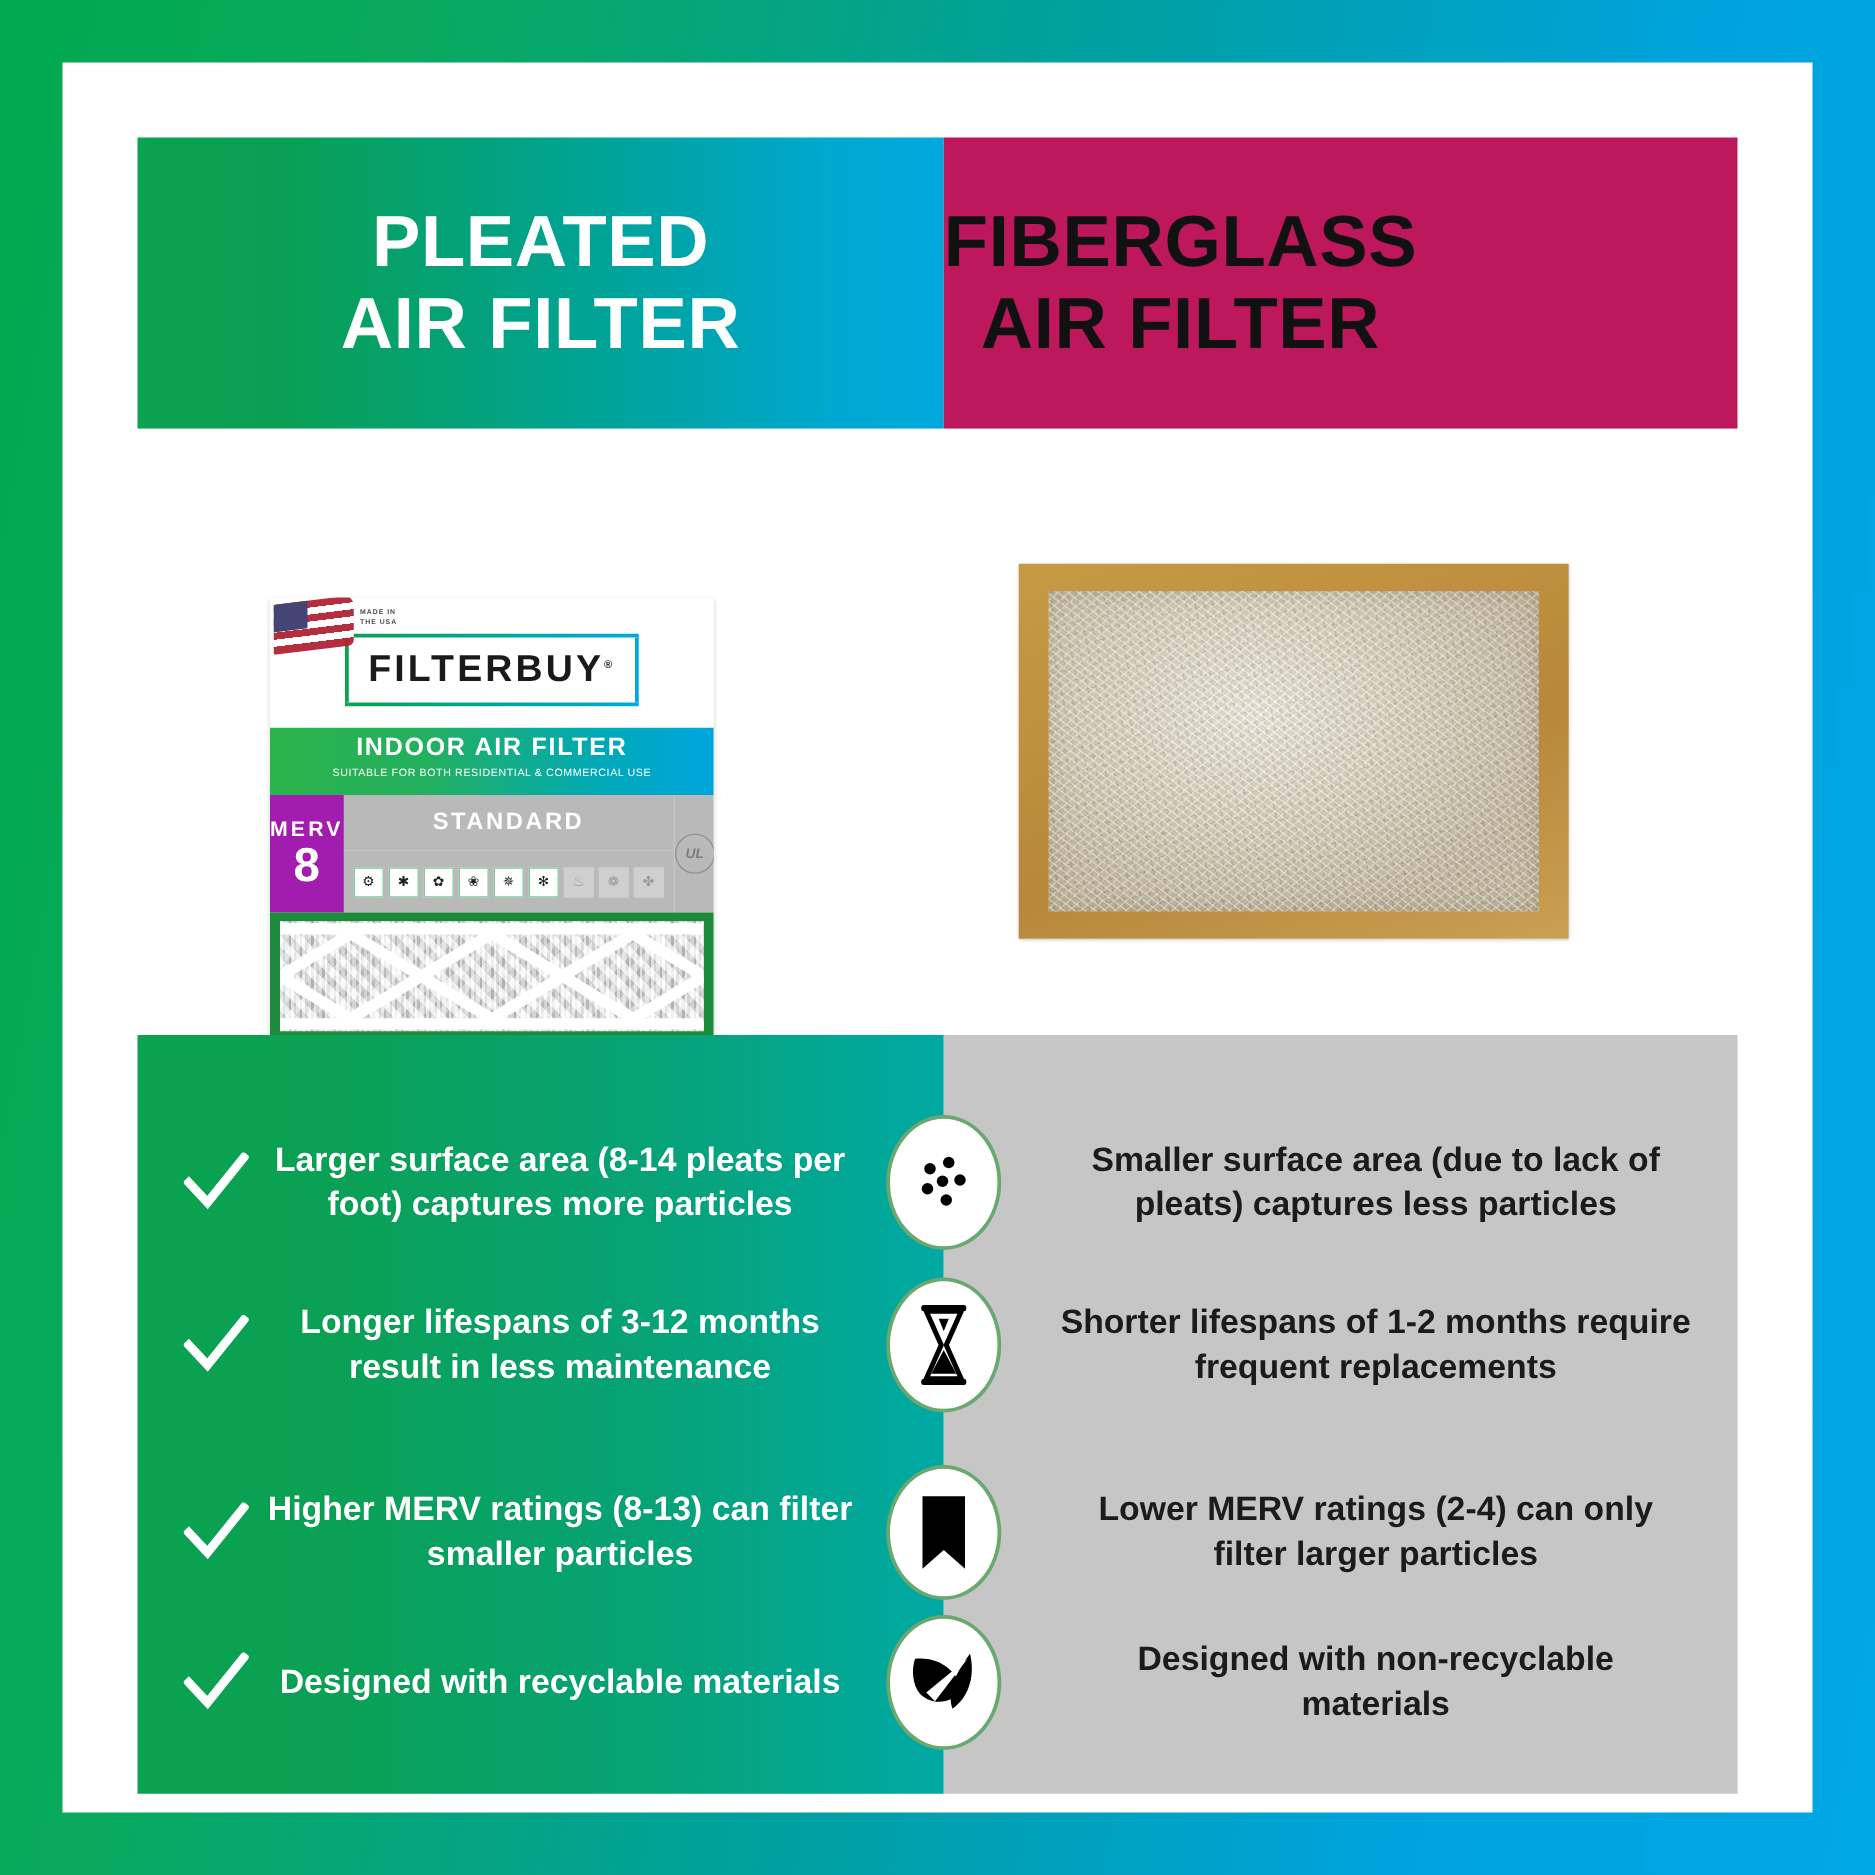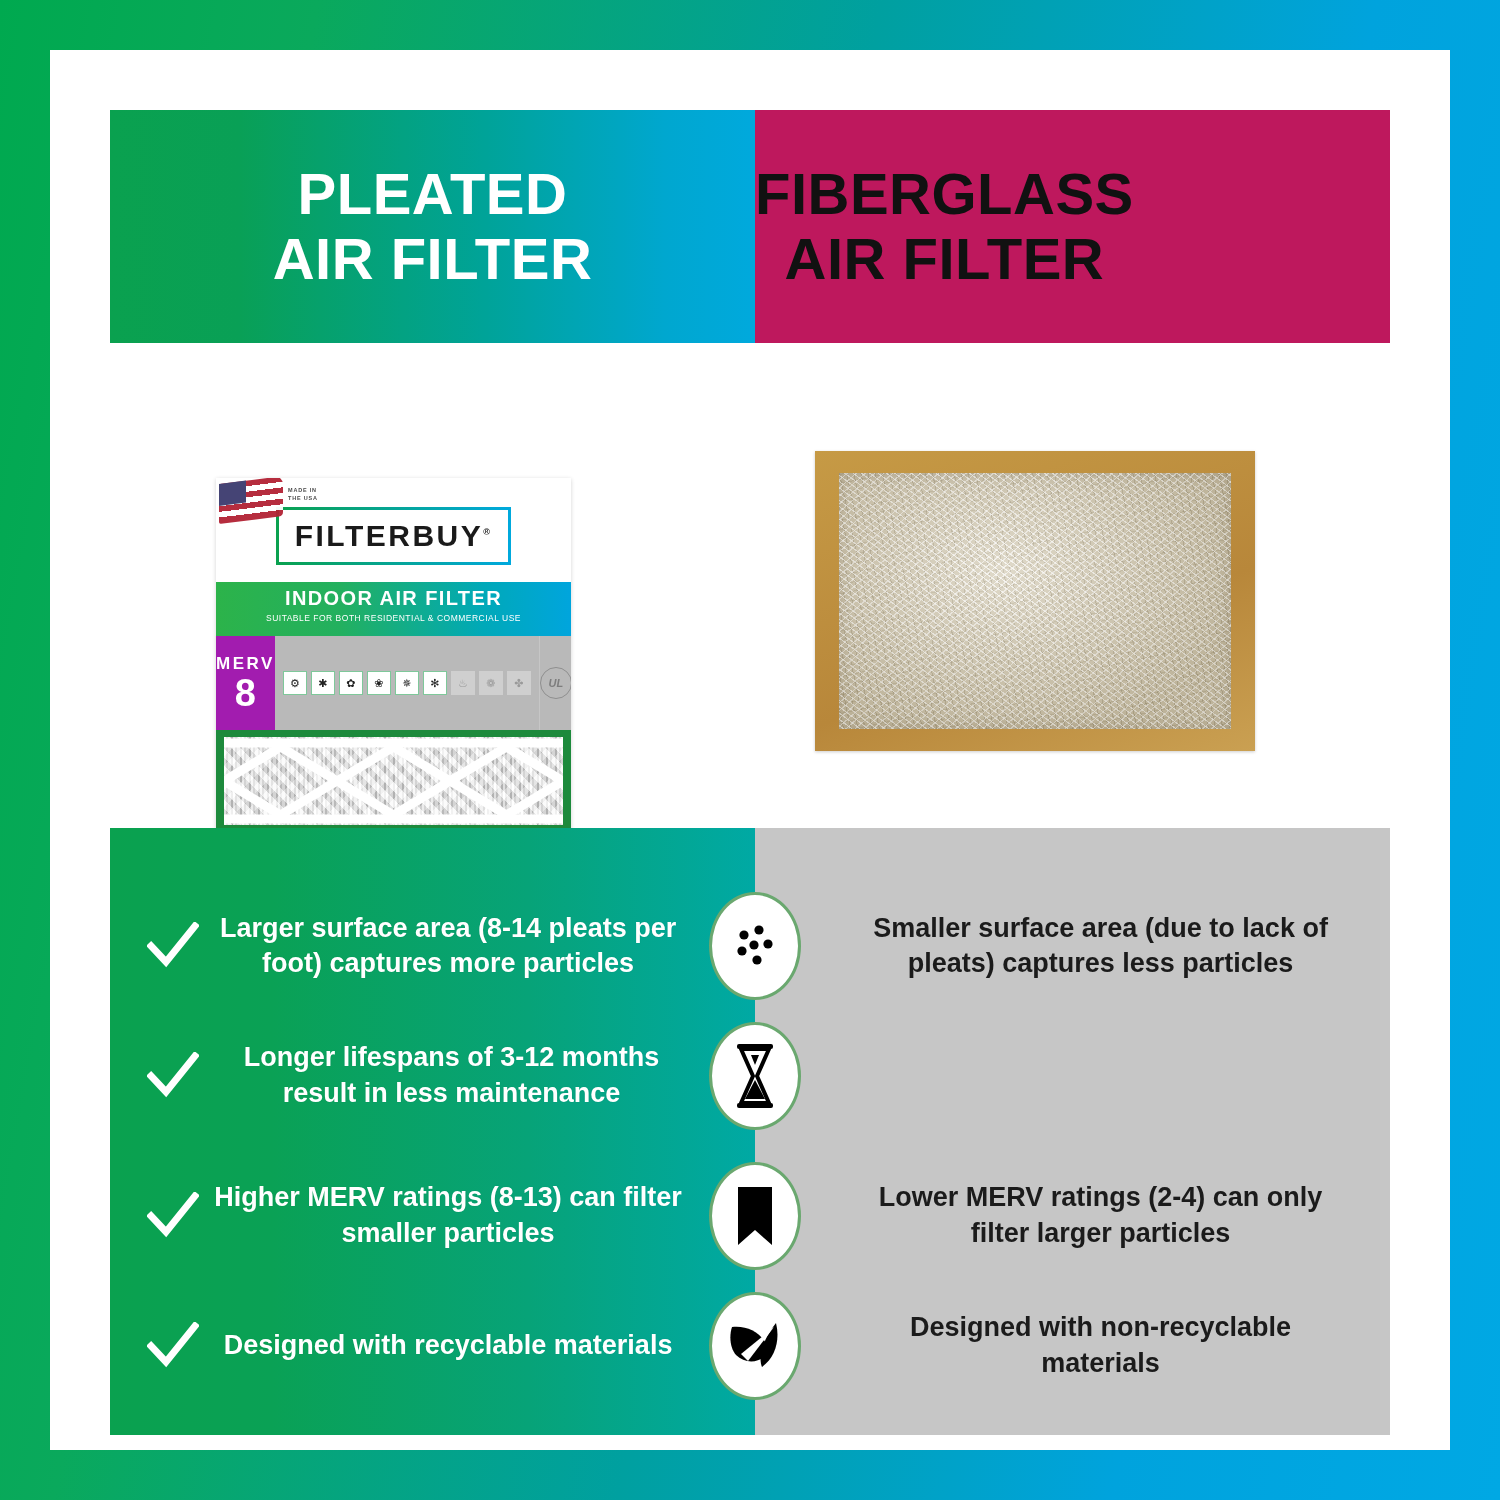--- a/index.html
+++ b/index.html
@@ -268,20 +268,21 @@
               <div class="t1">INDOOR AIR FILTER</div>
               <div class="t2">SUITABLE FOR BOTH RESIDENTIAL &amp; COMMERCIAL USE</div>
             </div>
 
             <div class="box-gray">
               <div class="merv-cell">
                 <div class="m1">MERV</div>
                 <div class="m2">8</div>
               </div>
               <div class="std-cell">
+                <div class="std-top">STANDARD</div>
                 <div class="std-icons" id="capability-icons">
                     <div class="ic">⚙</div>
                     <div class="ic">✱</div>
                     <div class="ic">✿</div>
                     <div class="ic">❀</div>
                     <div class="ic">✵</div>
                     <div class="ic">✻</div>
                     <div class="ic off">♨</div>
                     <div class="ic off">❁</div>
                     <div class="ic off">✤</div>
@@ -363,22 +364,25 @@
               <div class="mid-icon">
                 <svg width="48" height="68" viewBox="0 0 48 68" aria-hidden="true">
                   <rect x="6" y="2" width="36" height="5" rx="2" fill="#000"></rect>
                   <rect x="6" y="61" width="36" height="5" rx="2" fill="#000"></rect>
                   <path d="M10 7 L38 7 L26 34 L38 61 L10 61 L22 34 Z" fill="none" stroke="#000" stroke-width="4" stroke-linejoin="round"></path>
                   <path d="M14 57 L34 57 L24 38 Z" fill="#000"></path>
                   <path d="M20 13 L28 13 L24 23 Z" fill="#000"></path>
                 </svg>
               </div>
             </div>
-          </div>
-          <div class="row" style="top: 325px; height: 125px; justify-content: center;">
+            <div class="r-right">
+              <div class="r-right-text">Shorter lifespans of 1-2 months require frequent replacements</div>
+            </div>
+          </div>
+          <div class="row" style="top: 335px; height: 125px; justify-content: center;">
             <div class="r-left">
               <div class="check">
                 <svg viewBox="0 0 52 48" aria-hidden="true">
                   <path d="M4 24 L19 40 L48 4" fill="none" stroke="#ffffff" stroke-width="7" stroke-linecap="square" stroke-linejoin="miter"></path>
                 </svg>
               </div>
               <div class="r-left-text">Higher MERV ratings (8-13) can filter smaller particles</div>
             </div>
             <div class="mid-icon-slot">
               <div class="mid-icon">

